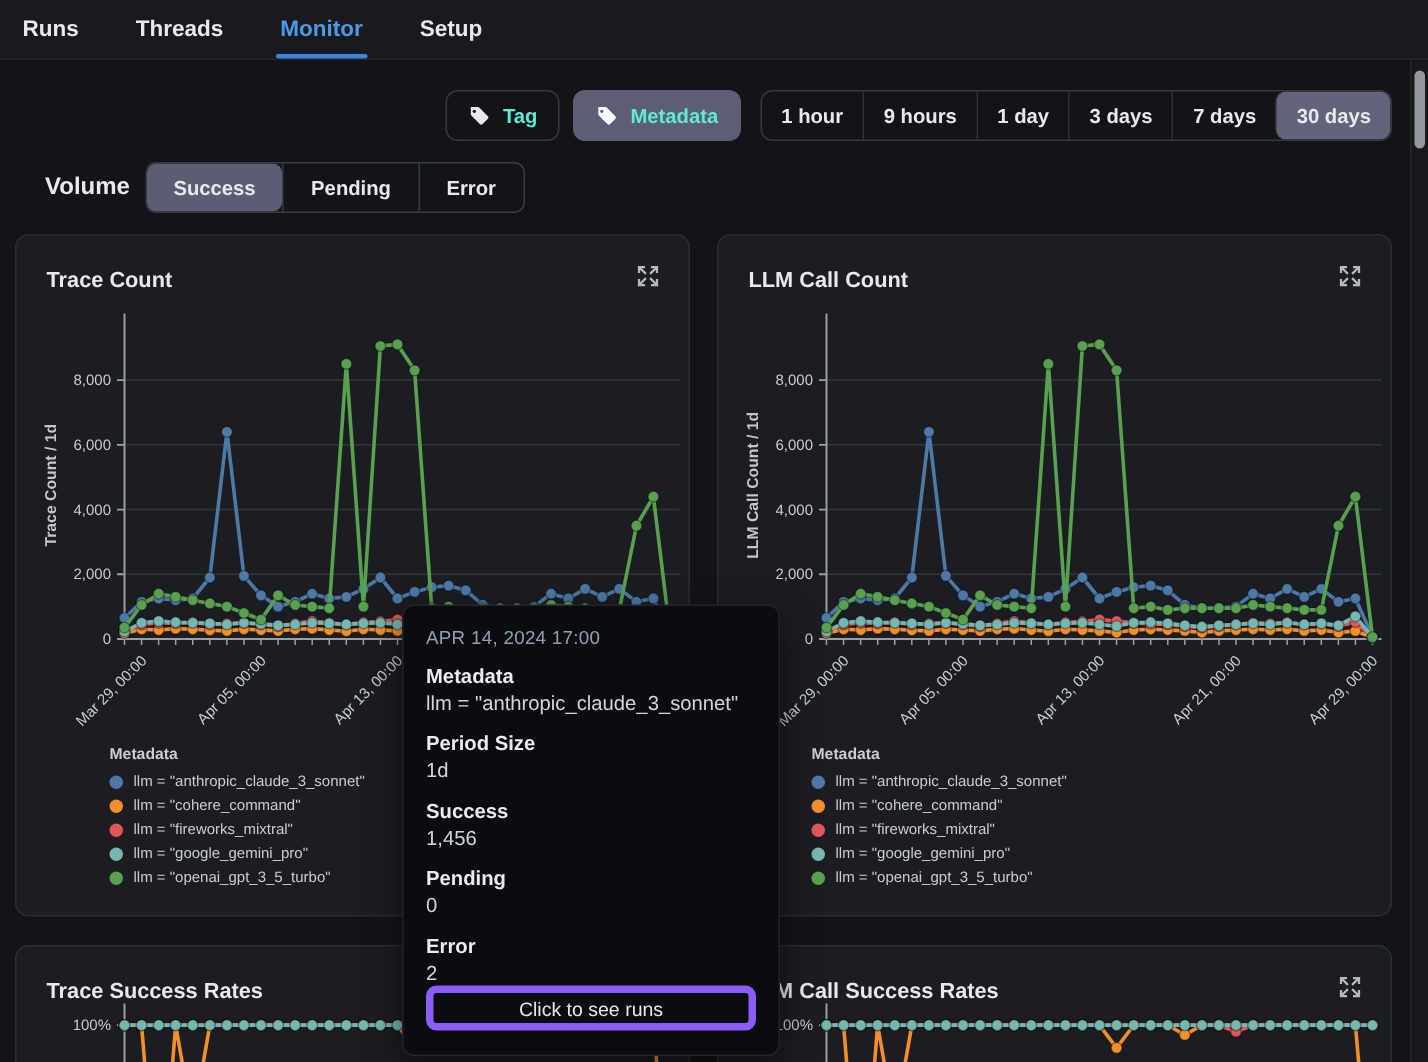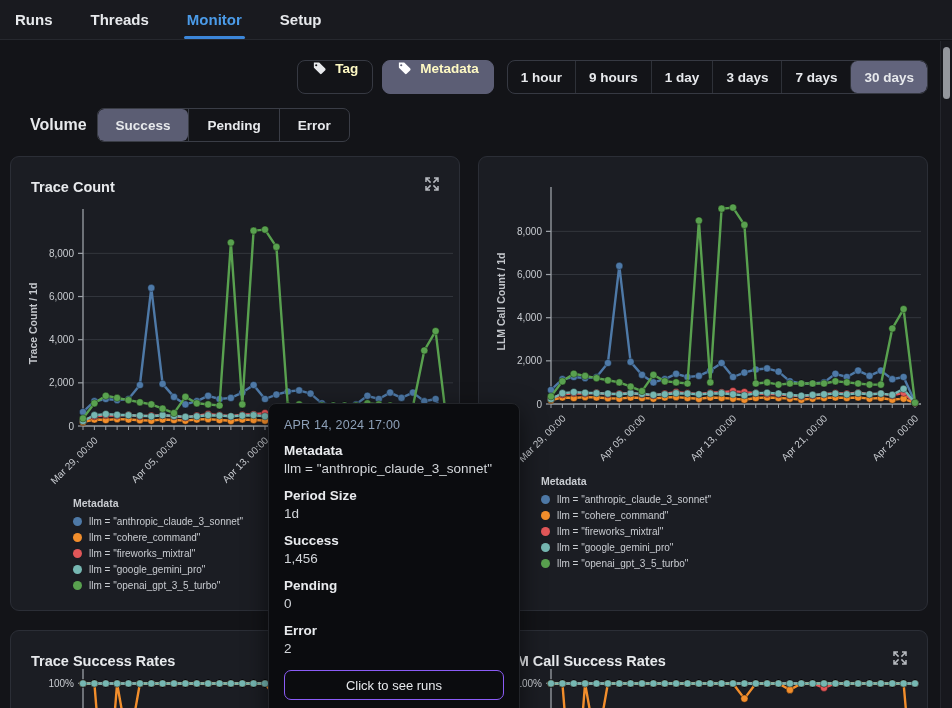--- a/index.html
+++ b/index.html
@@ -23,23 +23,23 @@
   .nav-item.active::after {
     content:""; position:absolute; left:0; right:0; bottom:0; height:3px;
     background:#3c86d9; border-radius:2px;
   }
   
   .filter-row {
     display:flex; justify-content:flex-end; align-items:center;
     gap:9px; padding:20px 24px 0 0;
   }
   .btn {
-    height:34px; display:flex; align-items:flex-start; gap:8px; padding:0 14px;
+    height:34px; display:flex; align-items:center; gap:8px; padding:0 14px;
     border:1px solid #363942; border-radius:8px; background:transparent;
-    color:#fef9c3; font-size:13.5px; font-weight:700; cursor:pointer;
+    color:#5eead4; font-size:13.5px; font-weight:700; cursor:pointer;
     font-family:inherit;
   }
   .btn.selected { background:#5c5e75; border-color:#5c5e75; }
   .time-group {
     display:flex; height:34px; border:1px solid #363942; border-radius:8px;
     overflow:hidden; margin-left:4px; align-items:stretch;
   }
   .time-btn {
     padding:0 13px; display:flex; align-items:center; font-size:13.5px;
     font-weight:700; color:#e7e9ec; background:transparent; border:none;
@@ -82,22 +82,22 @@
   
   .tooltip {
     position:absolute; left:268px; top:403px; width:252px; z-index:20;
     background:#0b0c0f; border:1px solid #222429; border-radius:8px;
     padding:14px 15px 16px 15px; box-shadow:0 8px 24px rgba(0,0,0,.55);
   }
   .tt-time { font-size:12.5px; color:#8da0b8; letter-spacing:.2px; }
   .tt-label { margin-top:11px; font-size:13.5px; font-weight:700; color:#e9ebee; line-height:16px; }
   .tt-value { margin-top:2px; font-size:13.5px; color:#d2d5d9; line-height:16px; }
   .tt-btn {
-    margin-top:13px; width:100%; height:30px; background:transparent;
-    border:1px solid #8b5cf6; border-radius:7px; color:#e7e9ec; font-size:13px;
+    width:100%; height:30px; background:transparent;
+    border:5px solid #8b5cf6; border-radius:7px; color:#e7e9ec; font-size:13px;
     cursor:pointer; font-family:inherit;
   }
   
   .scroll-track {
     position:absolute; right:0; top:41px; bottom:0; width:12px; z-index:30;
     background:#17181d; border-left:1px solid #24262c;
   }
   .scroll-thumb {
     position:absolute; left:2px; top:6px; width:7px; height:52px;
     background:#94979d; border-radius:4px; cursor:pointer;
@@ -404,20 +404,28 @@
           <span class="legend-text">llm = "google_gemini_pro"</span>
         </div>
       <div class="legend-item">
           <span class="legend-dot" style="background: rgb(89, 161, 79);"></span>
           <span class="legend-text">llm = "openai_gpt_3_5_turbo"</span>
         </div>
     </div>
   </div>
 
   <div class="card">
+    <div class="card-header">
+      <span class="card-title">LLM Call Count</span>
+      <button class="expand-btn">
+        <svg width="18" height="18" viewBox="0 0 18 18">
+          <path d="M3 7V3h4M3 3l4.6 4.6M15 7V3h-4M15 3l-4.6 4.6M3 11v4h4M3 15l4.6-4.6M15 11v4h-4M15 15l-4.6-4.6"></path>
+        </svg>
+      </button>
+    </div>
     <svg class="chart-svg" width="450" height="296">
         <line x1="67" x2="72" y1="225" y2="225" stroke="#9ba0a6" stroke-width="1.2"></line>
         <text x="63" y="228.5" text-anchor="end" fill="#c9ccd1" font-size="10px" font-family="Liberation Sans, sans-serif">0</text>
         <line x1="72" x2="442" y1="181.8421052631579" y2="181.8421052631579" stroke="#33363d" stroke-width="1"></line>
         <line x1="67" x2="72" y1="181.8421052631579" y2="181.8421052631579" stroke="#9ba0a6" stroke-width="1.2"></line>
         <text x="63" y="185.3421052631579" text-anchor="end" fill="#c9ccd1" font-size="10px" font-family="Liberation Sans, sans-serif">2,000</text>
         <line x1="72" x2="442" y1="138.68421052631578" y2="138.68421052631578" stroke="#33363d" stroke-width="1"></line>
         <line x1="67" x2="72" y1="138.68421052631578" y2="138.68421052631578" stroke="#9ba0a6" stroke-width="1.2"></line>
         <text x="63" y="142.18421052631578" text-anchor="end" fill="#c9ccd1" font-size="10px" font-family="Liberation Sans, sans-serif">4,000</text>
         <line x1="72" x2="442" y1="95.5263157894737" y2="95.5263157894737" stroke="#33363d" stroke-width="1"></line>

